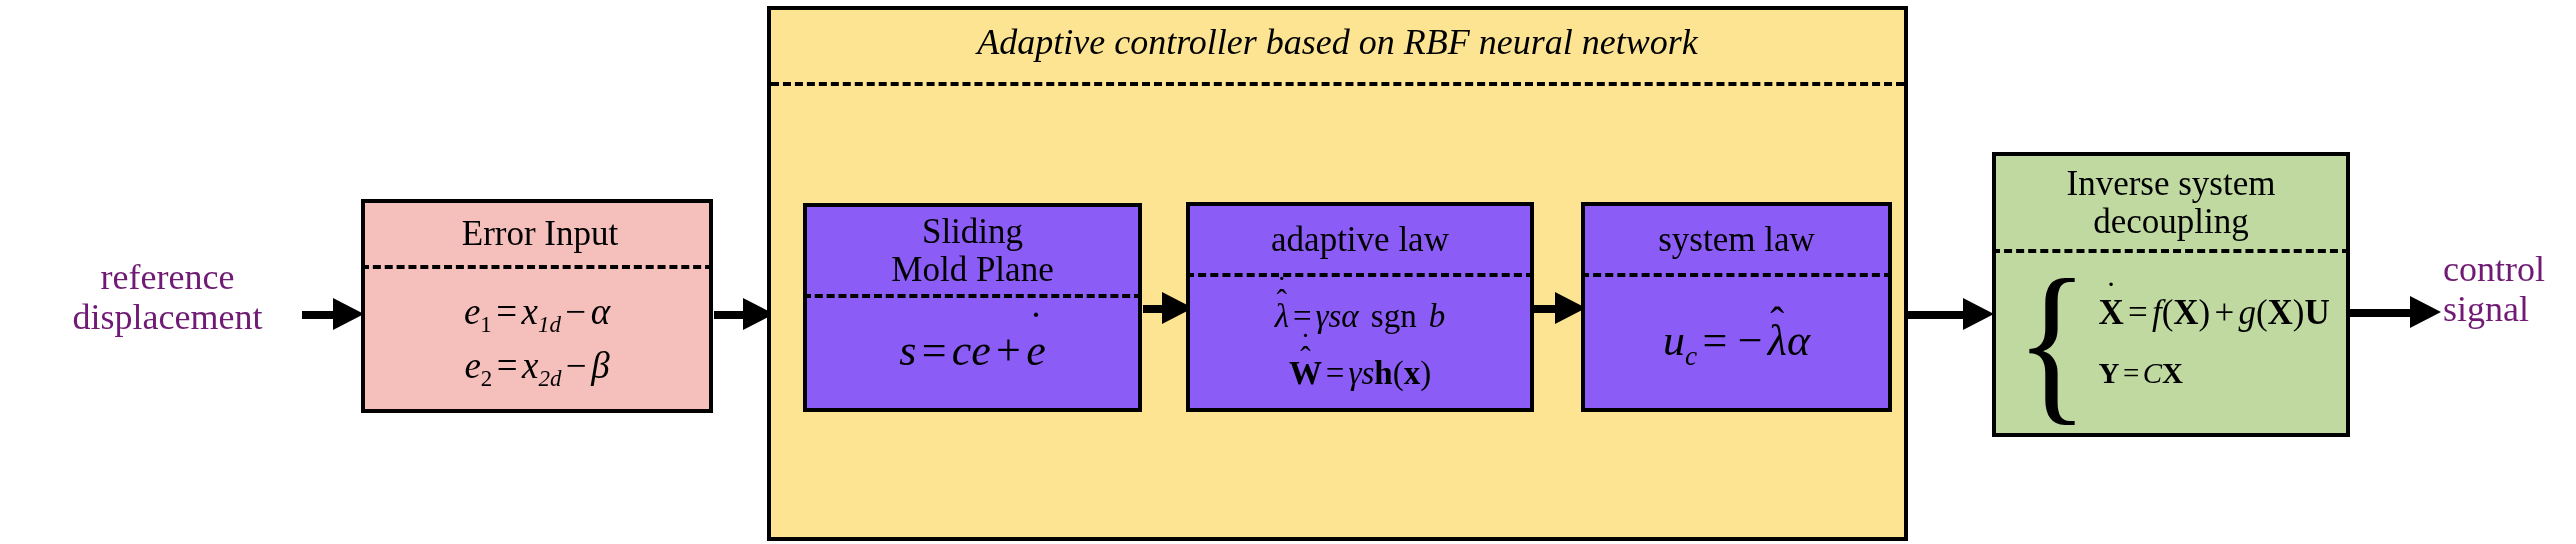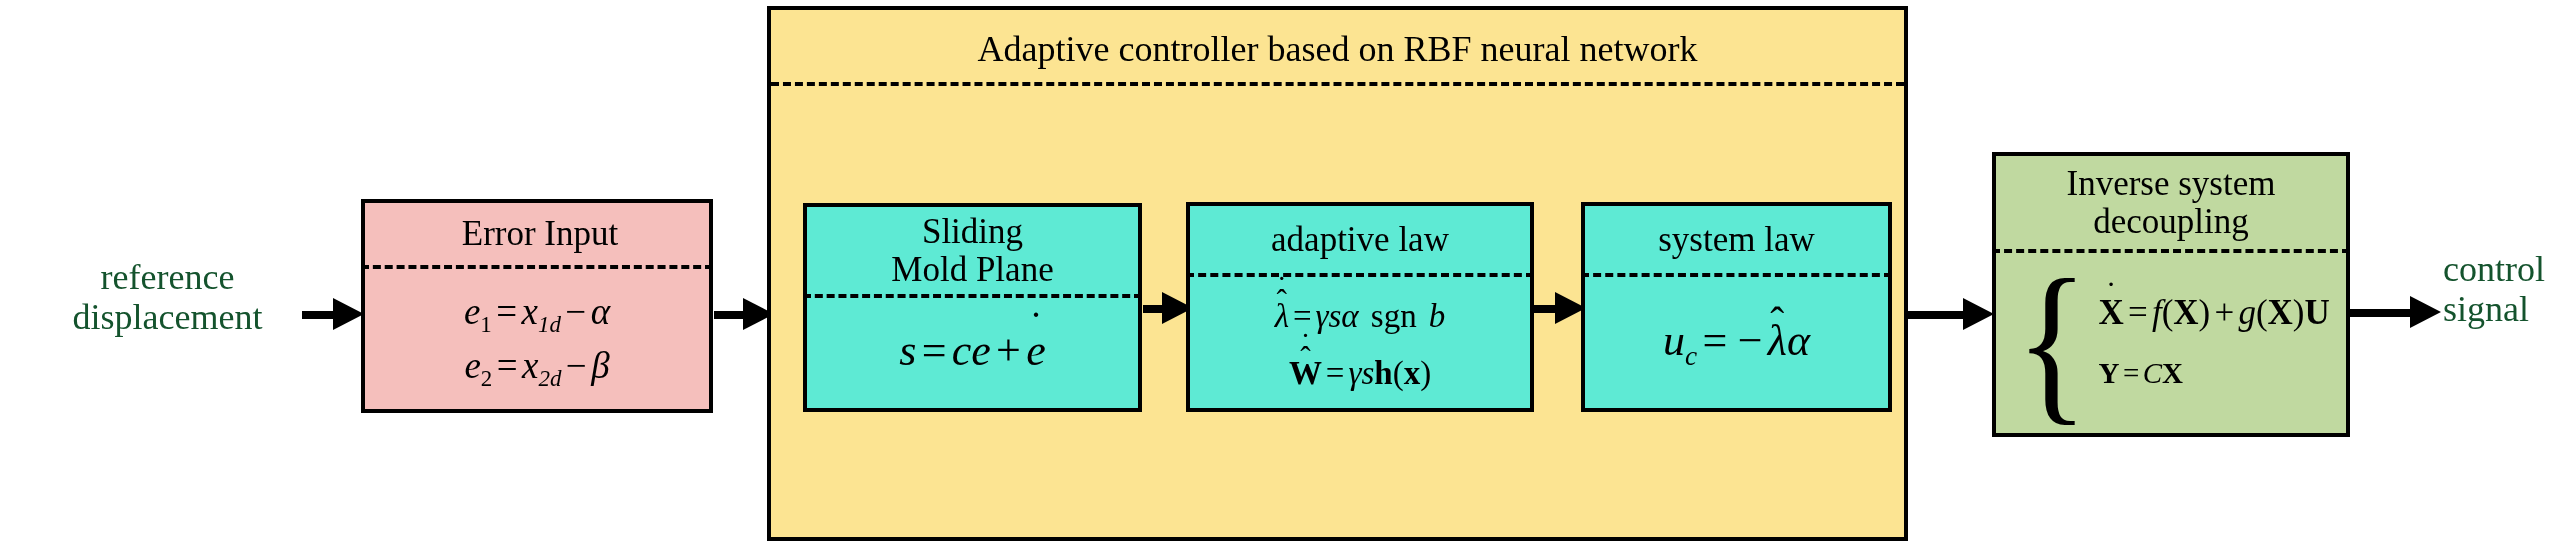--- a/index.html
+++ b/index.html
@@ -13,21 +13,21 @@
     height: 544px;
     background: #ffffff;
     font-family: "Liberation Serif", "DejaVu Serif", serif;
     overflow: hidden;
   }
 
   
   .edge-label {
     position: absolute;
     text-align: center;
-    color: #14532d;
+    color: #701a75;
     font-size: 36px;
     line-height: 1.12;
     white-space: pre-line;
     font-family: "Liberation Serif", "DejaVu Serif", serif;
   }
 
   
   .group-box {
     position: absolute;
     box-sizing: border-box;
@@ -53,21 +53,21 @@
 
   
   .block {
     position: absolute;
     box-sizing: border-box;
     border: 4.2px solid #000;
     display: flex;
     flex-direction: column;
   }
   .block.pink   { background: #F5BFBC; }
-  .block.purple { background: #5eead4; }
+  .block.purple { background: #8b5cf6; }
   .block.green  { background: #C0D9A0; }
 
   .block-head {
     position: relative;
     box-sizing: border-box;
     display: flex;
     align-items: center;
     justify-content: center;
     text-align: center;
     color: #000;
@@ -207,21 +207,21 @@
       </div>
     </div>
   </div>
 
   <div class="arrow" style="left:714px; top:315px; width:60px;">
     <div class="shaft" style="width:33px;"></div>
     <div class="head" style="left:29px;"></div>
   </div>
 
   <div class="group-box" style="left:767px; top:6px; width:1141px; height:535px;">
-    <div class="group-title" style="top:20px;">Adaptive controller based on RBF neural network</div>
+    <div class="group-title" style="top:13px;font-style:italic;">Adaptive controller based on RBF neural network</div>
     <div class="group-divider" style="top:72px;"></div>
   </div>
 
   <div class="block purple" style="left:803px; top:203px; width:339px; height:209px;">
     <div class="block-head" style="height:87px;">Sliding
 Mold Plane</div>
     <div class="block-divider" style="top:87px;"></div>
     <div class="block-body">
       <div class="math" style="font-size:44px;">
         <span class="mi">s</span><span class="op">=</span><span class="mi">c</span><span class="mi">e</span><span class="op">+</span><span class="acc"><span class="acc-mark dot-mark">˙</span><span class="mi">e</span></span>

